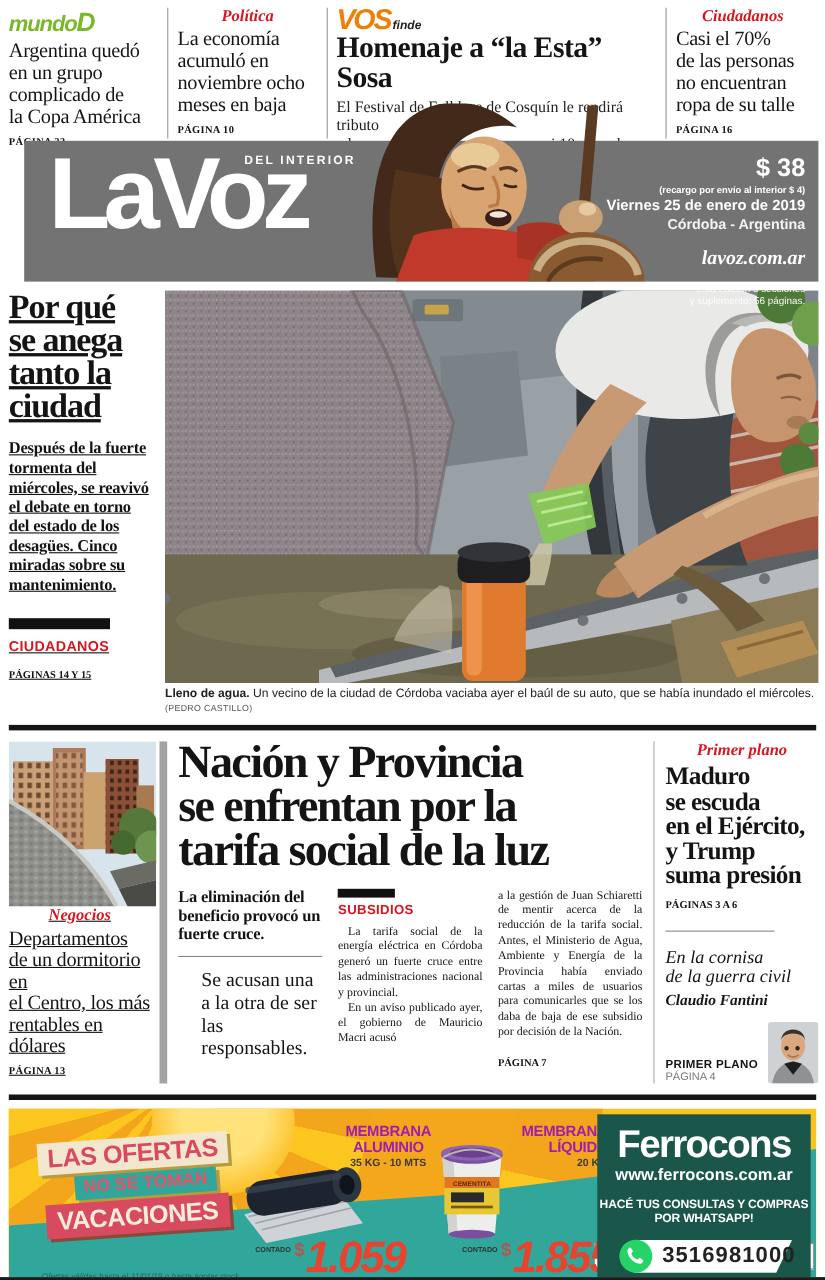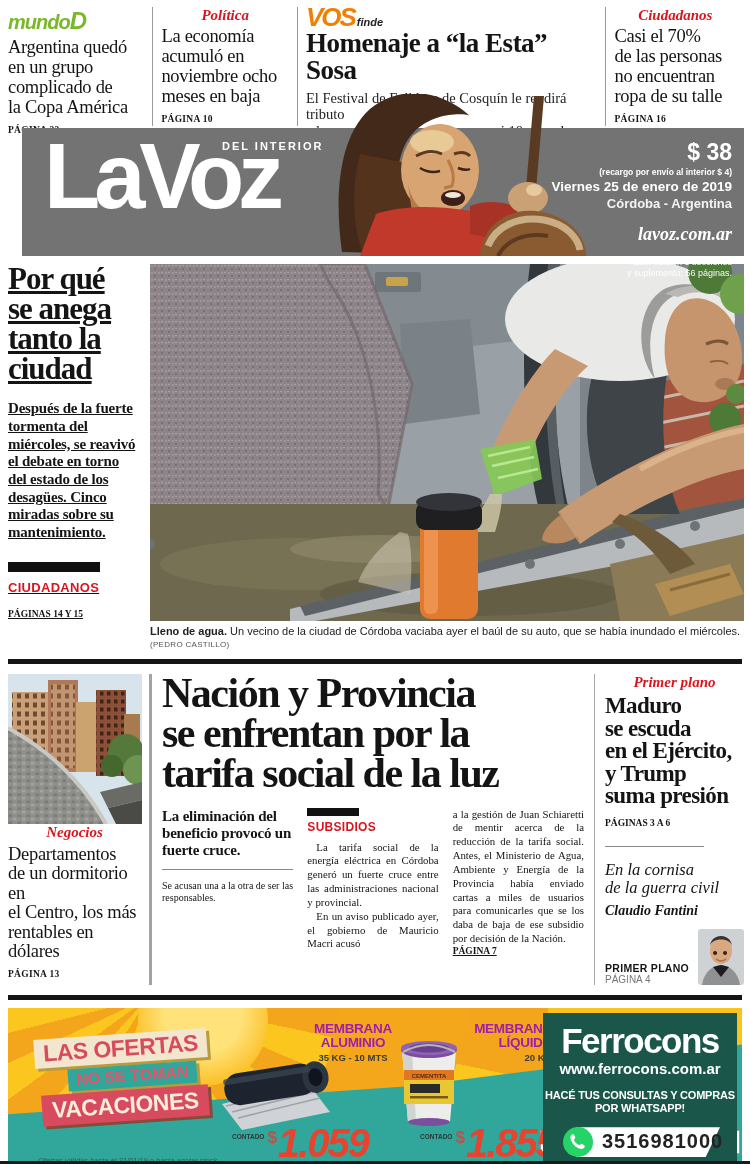--- a/index.html
+++ b/index.html
@@ -57,37 +57,37 @@
   .lead-pages{font-family:"Liberation Serif",serif;font-weight:bold;font-size:9.5px;margin-top:14px;}
   .lead-photo{width:594px;height:357px;}
   .caption{margin:4px 6px 0 150px;font-size:11px;color:#222;}
   .caption b{font-weight:bold;}
   .credit{font-size:8px;color:#555;letter-spacing:.3px;}
 
   .hrule{height:5px;background:#151515;margin:10px 8px 0 8px;}
 
   
   .second{display:flex;padding:10px 6px 0 8px;min-height:282px;}
-  .sec-left{width:144px;padding-right:8px;box-sizing:border-box;border-right:3px solid #a3a3a3;}
+  .sec-left{width:144px;padding-right:8px;box-sizing:border-box;border-right:7px solid #a3a3a3;text-decoration:underline;}
   .city{width:134px;height:150px;display:block;}
   .neg-head{font-family:"Liberation Serif",serif;font-size:18.5px;line-height:1.05;
             margin-top:4px;letter-spacing:-0.3px;}
   .sec-mid{width:446px;padding:0 10px;box-sizing:border-box;border-right:1px solid #aaa;}
   .tarifa-head{font-weight:bold;font-size:42px;line-height:.95;letter-spacing:-1.5px;}
   .mid-cols{display:flex;margin-top:14px;}
   .mcol{flex:1;padding-right:14px;box-sizing:border-box;}
   .mcol:last-child{padding-right:0;}
   .deck-bold{font-weight:bold;font-size:15px;line-height:1.15;letter-spacing:-0.2px;}
   .deck-split{border:none;border-top:1px solid #888;margin:10px 0;}
-  .deck-plain{font-size:10px;line-height:1.15;}
+  .deck-plain{font-size:18px;line-height:1.15;margin-left:21px;}
   .kickerbar{width:52px;height:8px;background:#111;margin-bottom:4px;}
   .kicker{font-weight:bold;font-size:12px;color:#d8161f;letter-spacing:.3px;margin-bottom:7px;}
   .bodytxt{font-size:10.8px;line-height:1.28;text-align:justify;}
   .bodytxt p{margin:0;text-indent:9px;}
-  .mid-page{font-family:"Liberation Serif",serif;font-weight:bold;font-size:9.5px;margin-top:0;text-decoration:underline;}
+  .mid-page{font-family:"Liberation Serif",serif;font-weight:bold;font-size:9.5px;margin-top:16px;}
   .sec-right{width:150px;padding-left:10px;box-sizing:border-box;}
   .maduro-head{font-weight:bold;font-size:23px;line-height:.98;letter-spacing:-0.6px;margin-top:4px;}
   .maduro-pages{font-family:"Liberation Serif",serif;font-weight:bold;font-size:9.5px;margin-top:10px;}
   .op-split{border:none;border-top:1px solid #888;margin:18px 40px 14px 0;}
   .op-title{font-family:"Liberation Serif",serif;font-style:italic;font-size:16.5px;line-height:1.1;}
   .op-author{font-family:"Liberation Serif",serif;font-style:italic;font-weight:bold;
              font-size:14px;margin-top:6px;}
   .op-row{display:flex;align-items:flex-end;margin-top:10px;}
   .op-ref{flex:1;}
   .op-ref-sec{font-weight:bold;font-size:10.5px;letter-spacing:.3px;}

